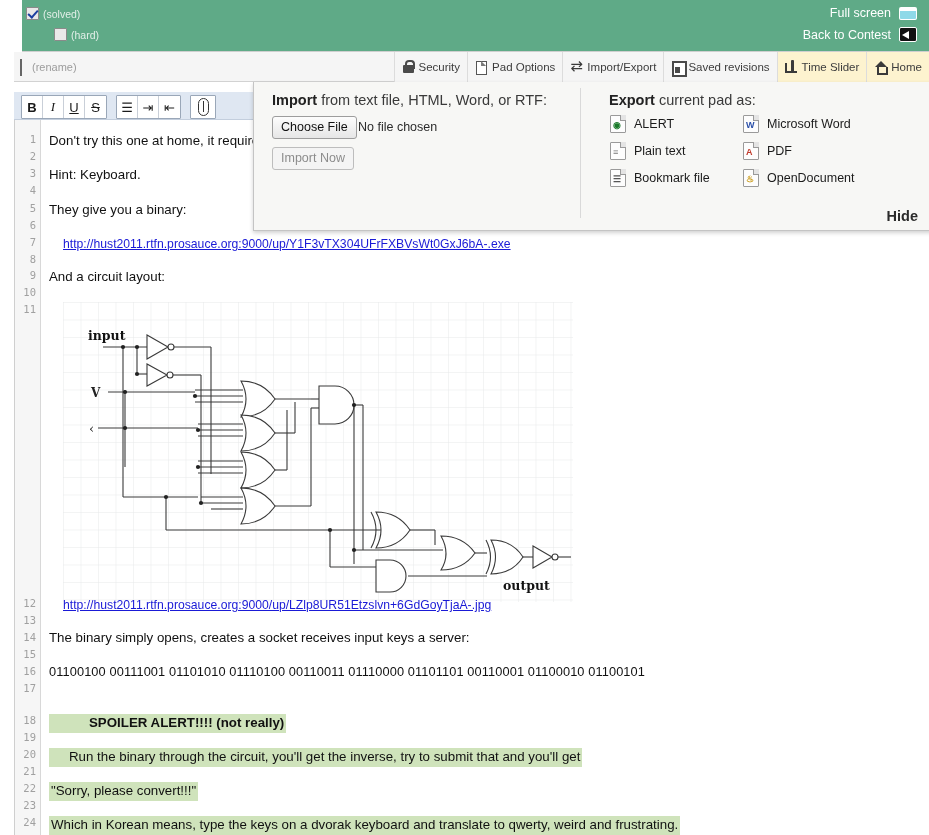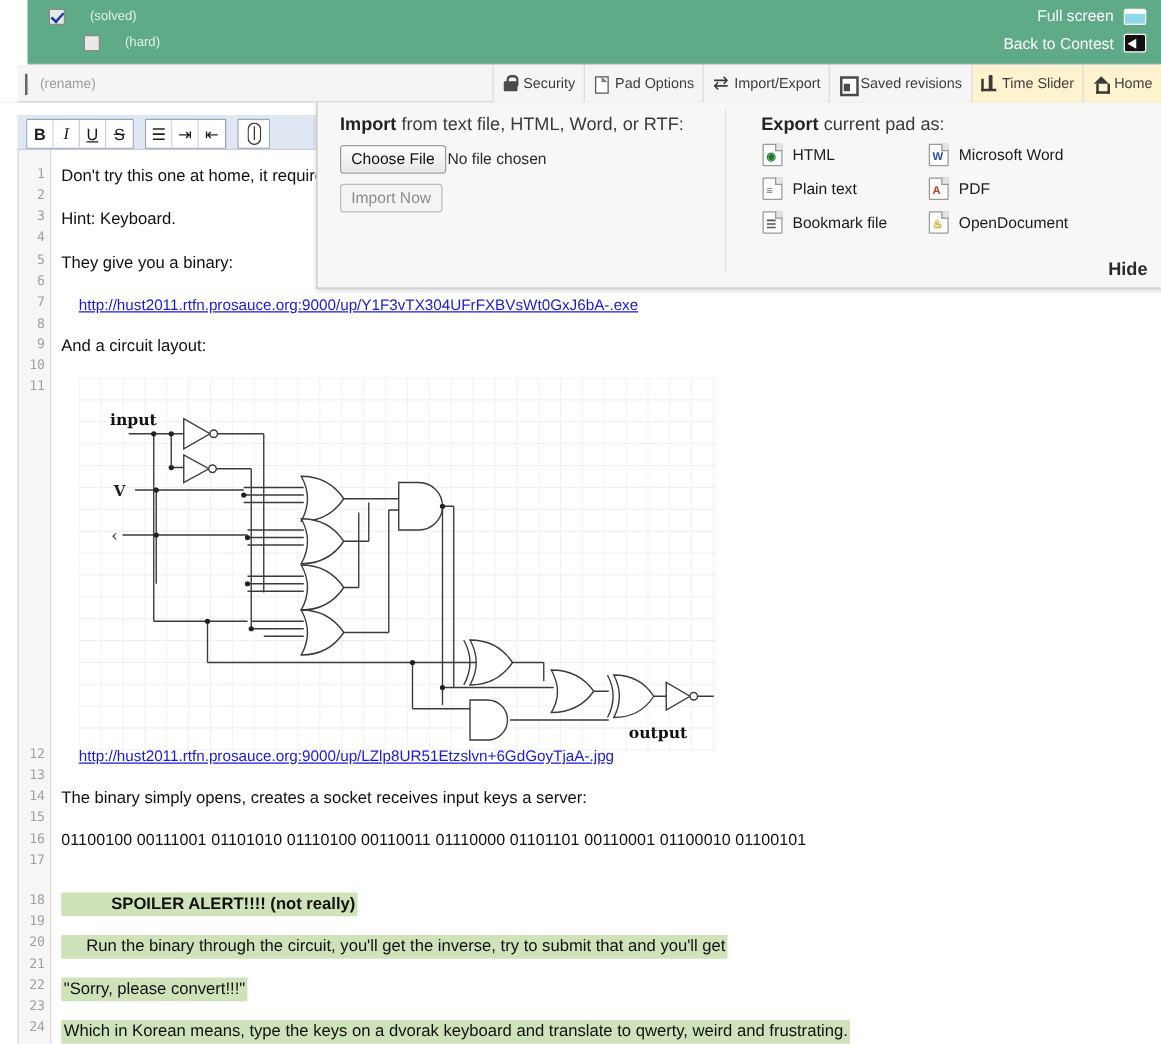--- a/index.html
+++ b/index.html
@@ -17,22 +17,22 @@
     width: 929px; height: 52px;
     background: #5faa87;
     border-bottom: 1px solid #cfcfcf;
   }
   #topbar-left {
     position: absolute; left: 0; top: 0;
     width: 22px; height: 52px;
     background: #ffffff;
   }
   .flagrow {
-    position: absolute; left: 39px;
-    display: flex; align-items: flex-start; gap: 20px;
+    position: absolute; left: 26px;
+    display: flex; align-items: center; gap: 4px;
   }
   .flagrow.r1 { top: 7px; }
   .flagrow.r2 { top: 28px; padding-left: 28px; }
   .cbox {
     width: 13px; height: 13px;
     border: 1px solid #8a8a8a;
     background: #e9e9e9;
     display: inline-block;
     position: relative;
     border-radius: 1px;
@@ -559,21 +559,21 @@
   <div id="import-now">Import Now</div>
 
   <div class="ie-head" id="export-head">
     <b>Export</b><span> current pad as:</span>
   </div>
 
   <div class="exp-item" style="left:356px; top:33px;">
     <span class="exp-ico globe">
         <span class="mark">◉</span>
       </span>
-    <span>HTML</span>
+    <span>ALERT</span>
   </div>
   <div class="exp-item" style="left:489px; top:33px;">
     <span class="exp-ico word">
         <span class="mark">W</span>
       </span>
     <span>Microsoft Word</span>
   </div>
   <div class="exp-item" style="left:356px; top:60px;">
     <span class="exp-ico txt">
         <span class="mark">≡</span>

